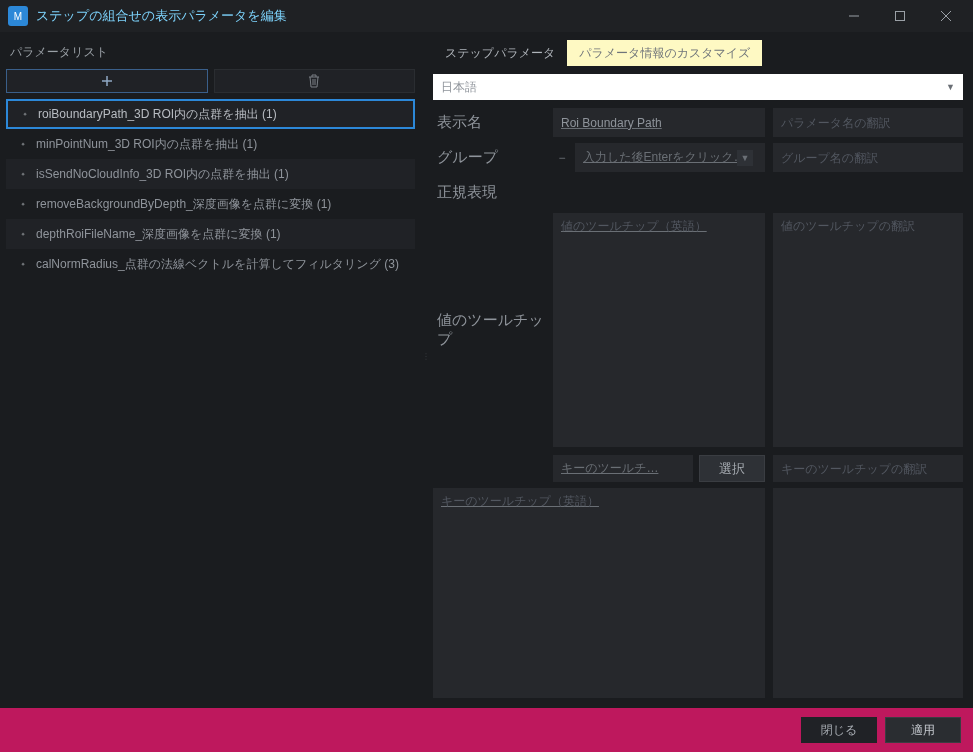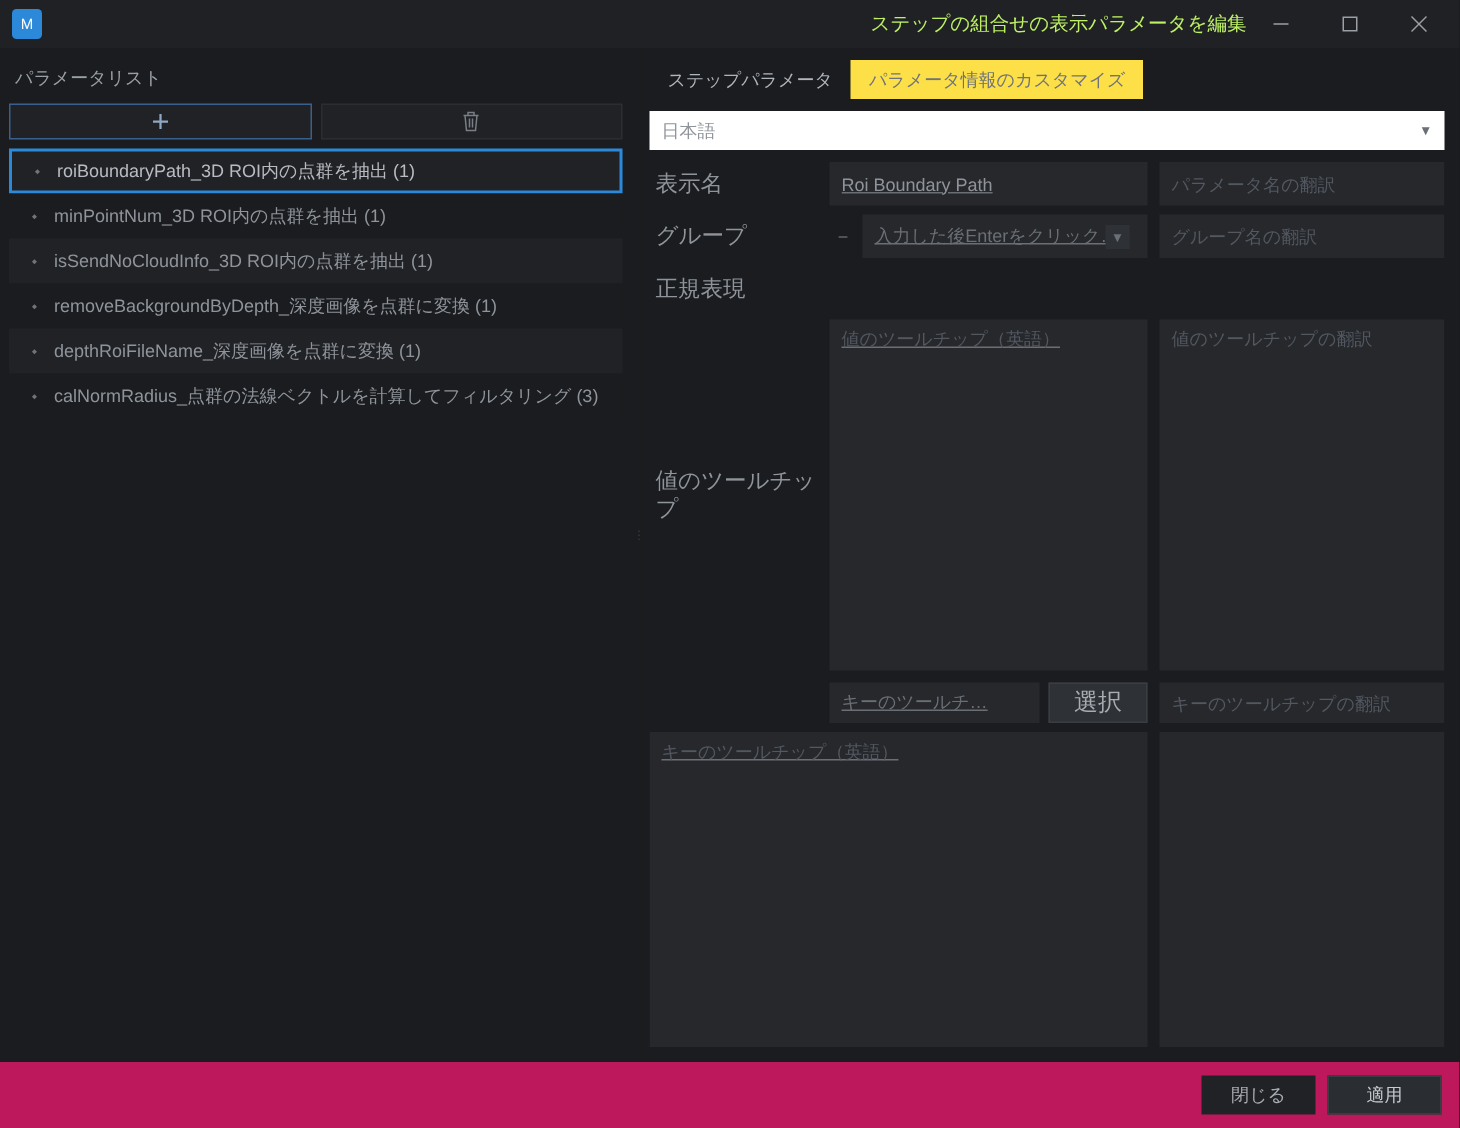--- a/index.html
+++ b/index.html
@@ -22,21 +22,21 @@
     padding: 0 4px;
   }
   .titlebar .app-icon {
     width: 20px; height: 20px;
     background: #2c88d8;
     border-radius: 3px;
     margin: 0 8px 0 4px;
     display: flex; align-items: center; justify-content: center;
     font-size: 10px; color: #fff;
   }
-  .titlebar .title { flex: 1; color: #bef264; font-size: 13px; text-align: right; }
+  .titlebar .title { flex: 1; color: #7dd3fc; font-size: 13px; }
   .titlebar .win-btn {
     width: 46px; height: 32px;
     display: flex; align-items: center; justify-content: center;
     color: #9aa0a6;
     cursor: pointer;
   }
   .content {
     flex: 1;
     display: flex;
     overflow: hidden;
@@ -126,21 +126,21 @@
     padding: 4px 12px;
     color: #8f949b;
     cursor: pointer;
     font-size: 12px;
     display: flex; align-items: center;
   }
   .tab.active {
     color: #b0b5bb;
   }
   .tab.inactive {
-    background: #fde047;
+    background: #fef9c3;
     color: #6f747a;
   }
   .lang-row {
     background: #ffffff;
     height: 26px;
     display: flex;
     align-items: center;
     padding: 0 8px;
     color: #8f949b;
     margin-bottom: 8px;
@@ -376,21 +376,21 @@
           <span style="color:#525760">値のツールチップの翻訳</span>
         </div>
       </div>
 
       <div class="form-row">
         <div class="label vc"></div>
         <div style="flex:1; display:flex; gap:6px;">
           <div class="field" style="overflow:hidden; white-space:nowrap;">
             <span style="color:#6a6f75">キーのツールチ…</span>
           </div>
-          <div class="select-btn" style="width:66px;background:#2e3136;border:1px solid #3a3d42;color:#a8adb3;display:flex;align-items:center;justify-content:center;cursor:pointer;font-size:16px;">選択</div>
+          <div class="select-btn" style="width:66px;background:#2e3136;border:1px solid #3a3d42;color:#a8adb3;display:flex;align-items:center;justify-content:center;cursor:pointer;font-size:13px;">選択</div>
         </div>
         <div class="field2 vc">
           <input placeholder="キーのツールチップの翻訳" style="">
         </div>
       </div>
 
       <div class="form-row section2">
         <div class="field ta">
           <span style="color:#525760">キーのツールチップ（英語）</span>
         </div>

